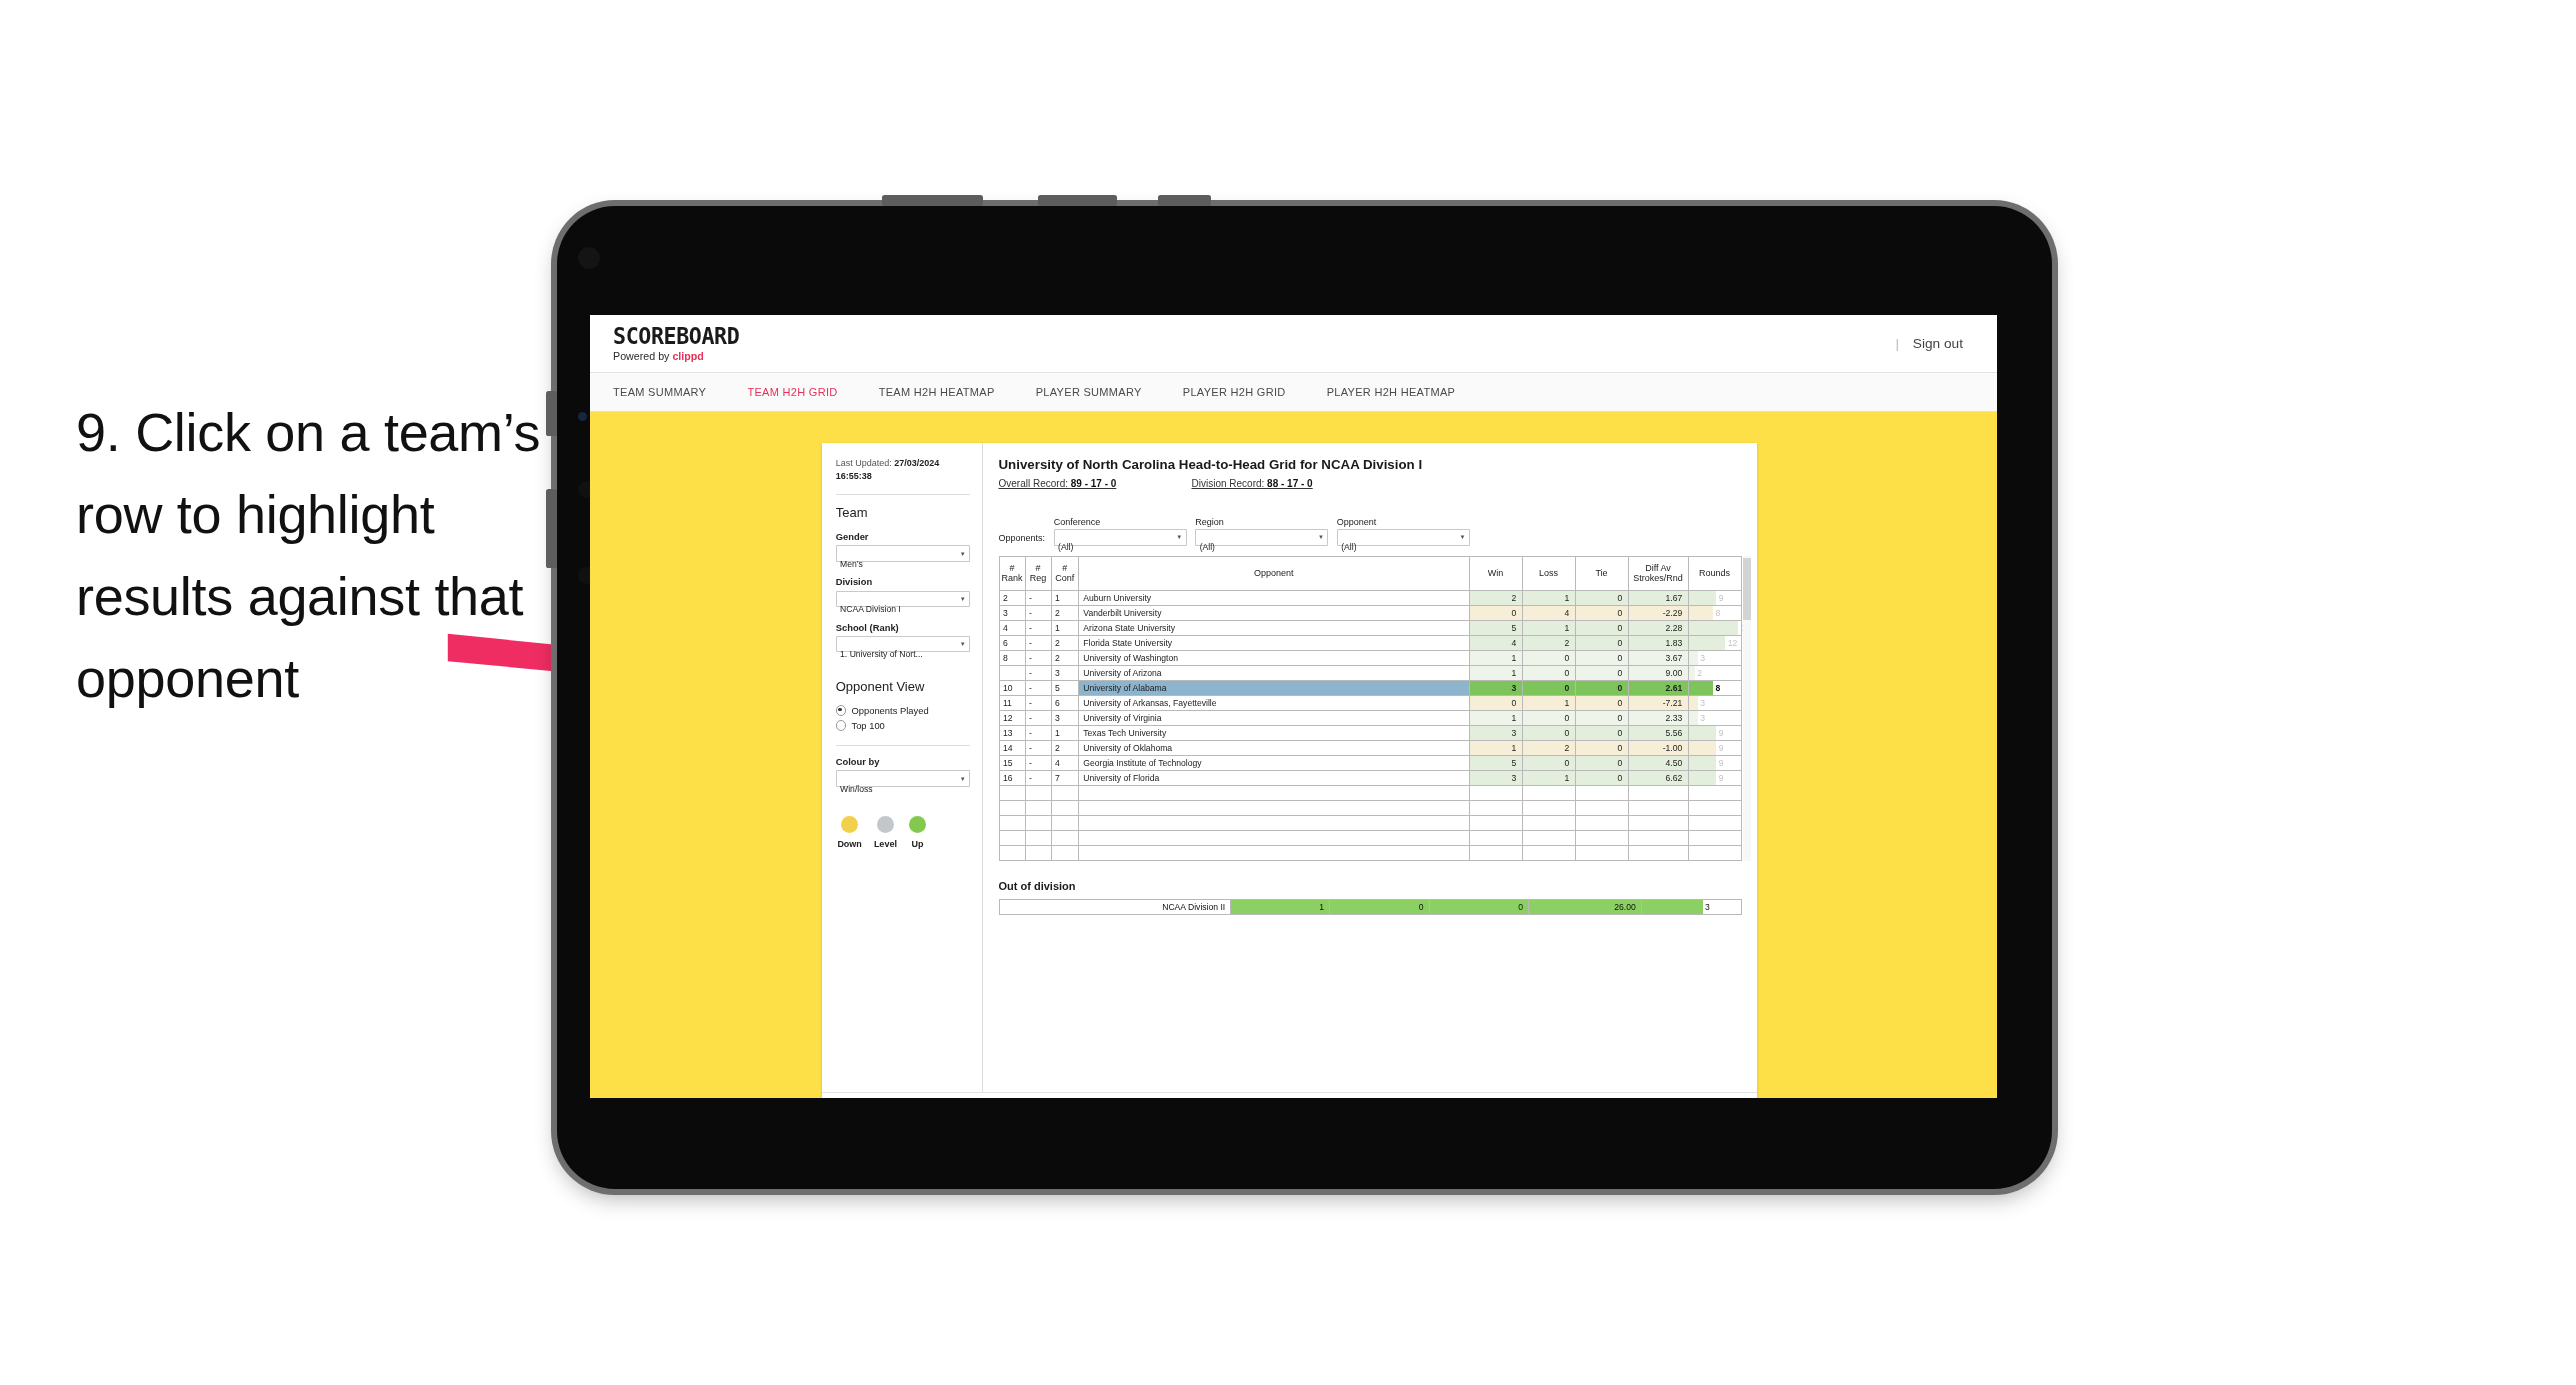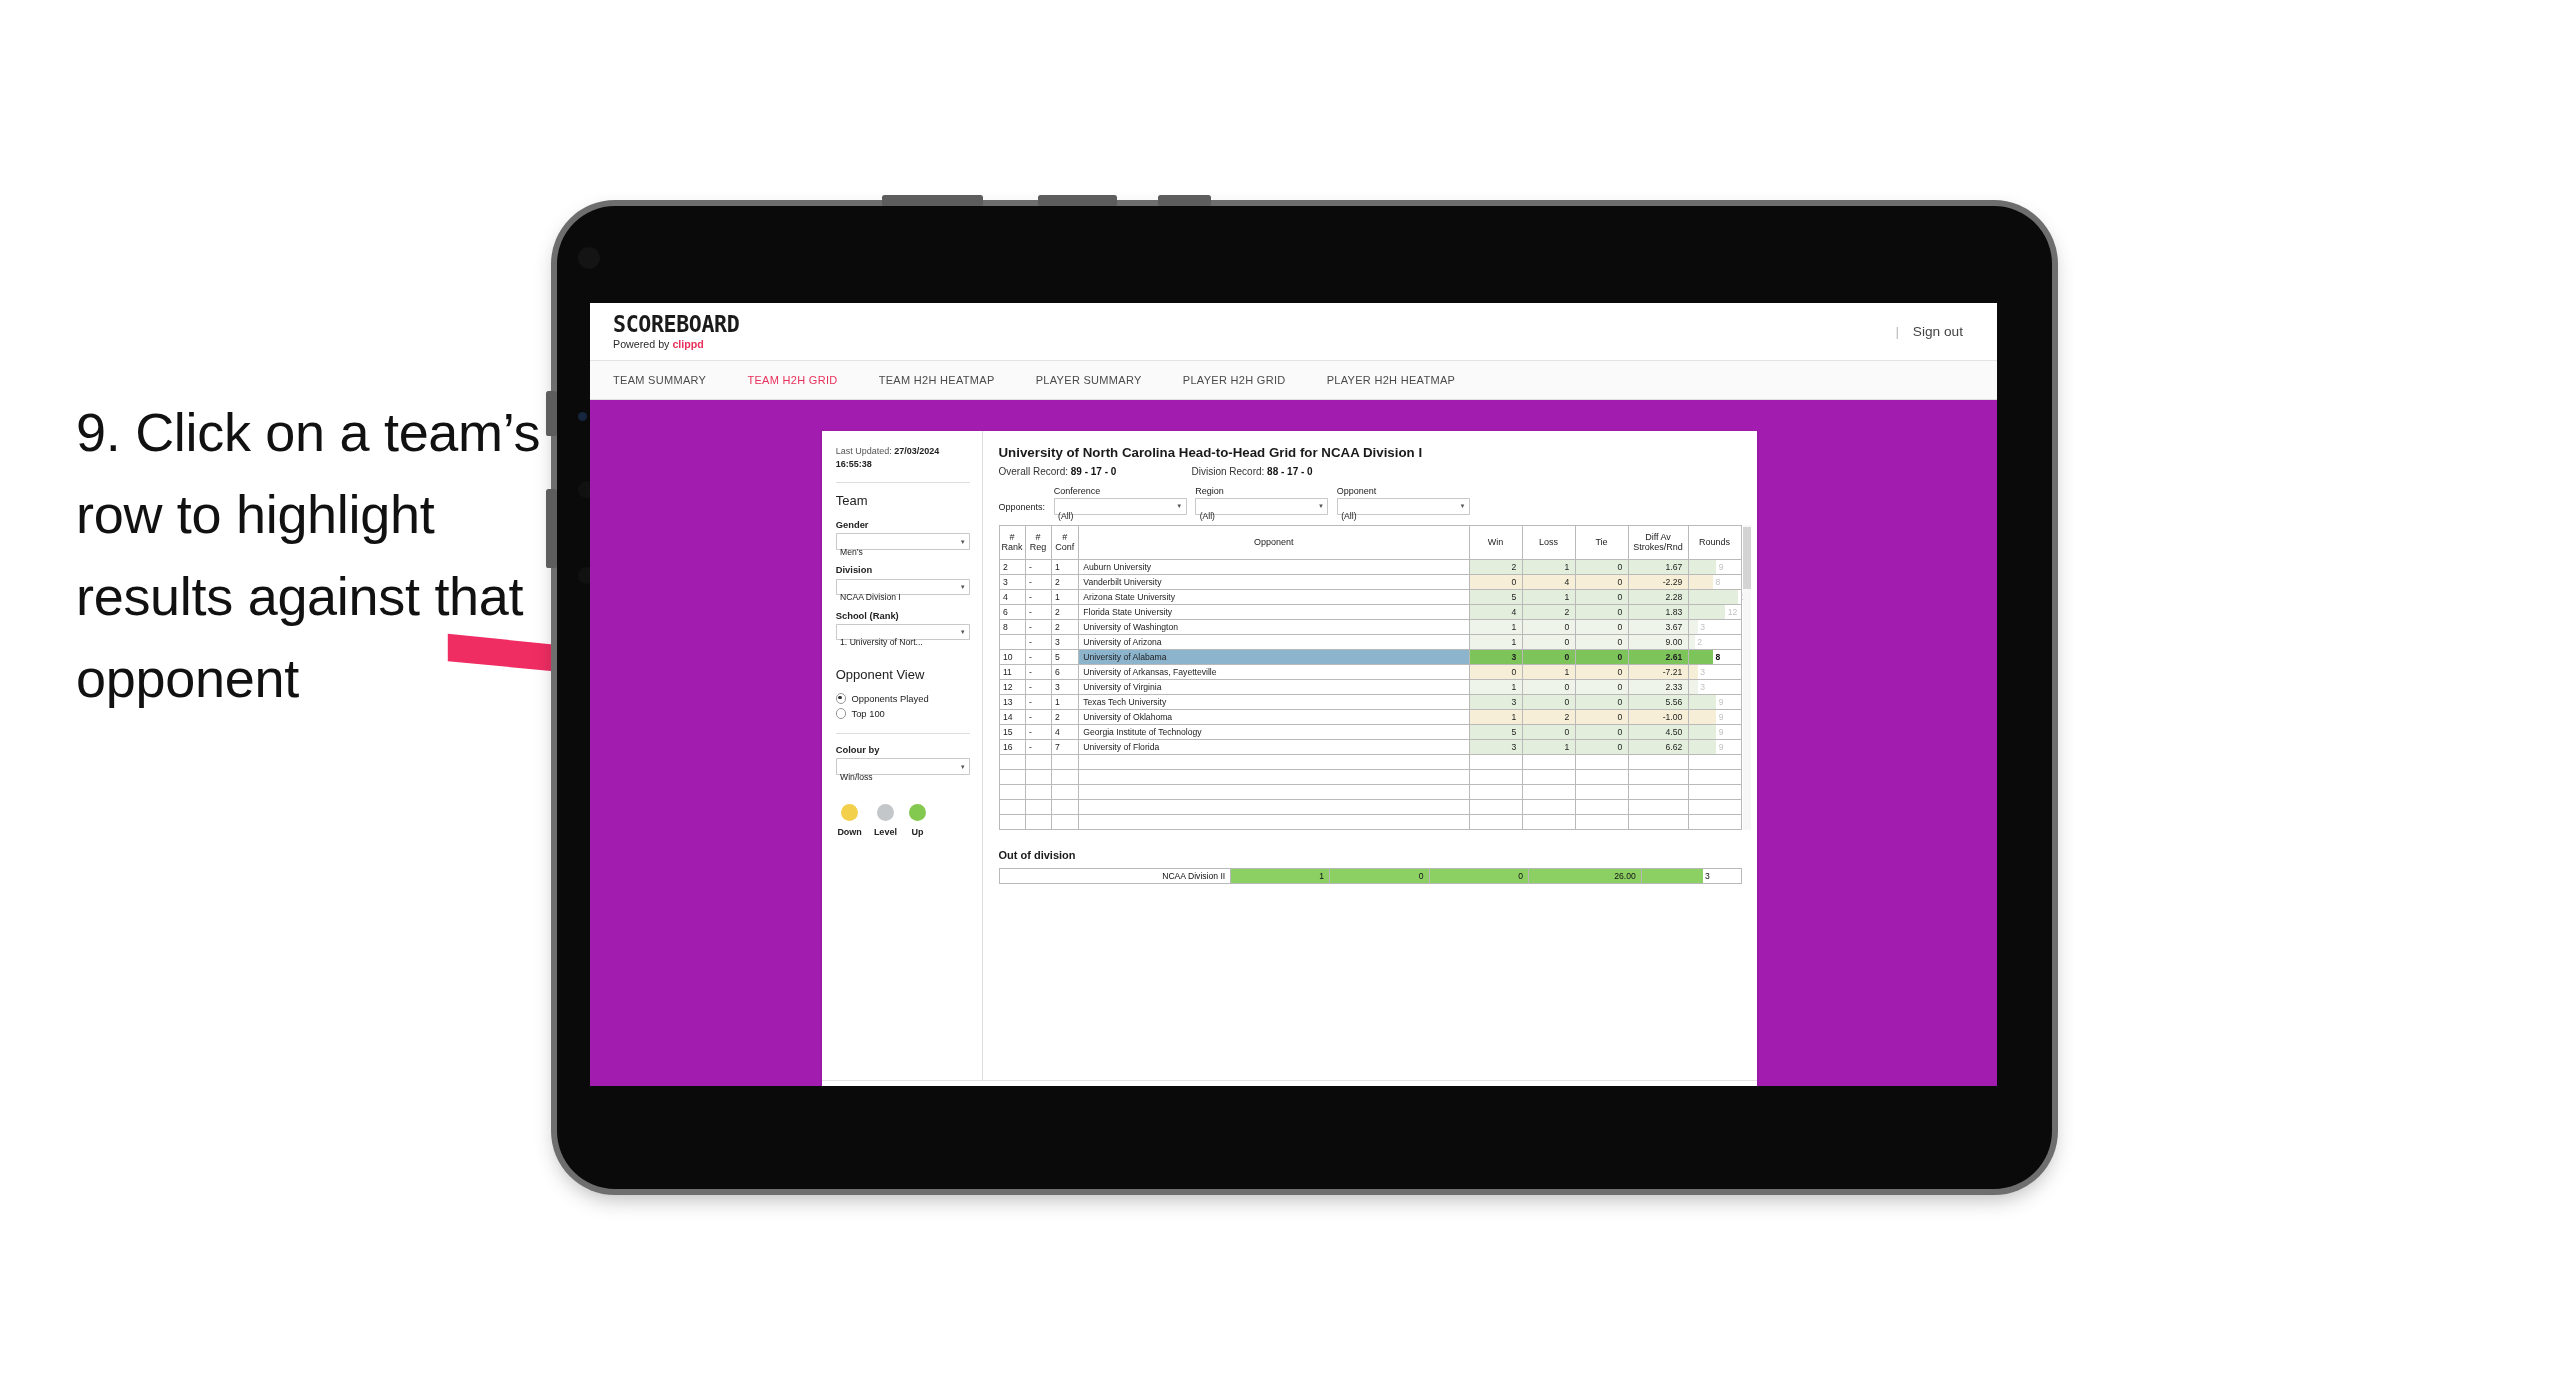--- a/index.html
+++ b/index.html
@@ -32,22 +32,22 @@
 
   
   .cam{position:absolute;left:20.6px;border-radius:50%;background:#111;}
   #cam1{top:41px;width:22px;height:22px;background:#141414;}
   #cam2{top:206px;width:9.4px;height:9.4px;background:#16263f;}
   #cam3{top:275px;width:17px;height:17px;}
   #cam4{top:361px;width:17px;height:17px;}
 
   
   #screen{
-    position:absolute;left:33px;top:97px;width:1407px;height:783px;
-    background:#a21caf;overflow:hidden;
+    position:absolute;left:33px;top:109px;width:1407px;height:783px;
+    background:#fde047;overflow:hidden;
   }
 
   
   #topbar{height:57px;background:#fff;display:flex;align-items:stretch;
           border-bottom:0.9px solid #e3e3e3;}
   .logo-wrap{width:150px;display:flex;flex-direction:column;justify-content:center;
              padding-left:23px;box-sizing:border-box;}
   .logo-main{font-size:23px;font-weight:700;letter-spacing:-0.4px;color:#1a1a1a;
              font-family:"DejaVu Sans Mono",monospace;line-height:1;
              transform:scaleX(0.94);transform-origin:left;}
@@ -105,21 +105,21 @@
          border-radius:50%;background:#333;}
   .legend{display:flex;gap:12px;margin-top:29px;padding-left:1.7px;}
   .legend-item{display:flex;flex-direction:column;align-items:center;gap:6px;}
   .dot{width:17px;height:17px;border-radius:50%;}
   .legend-lbl{font-size:9px;color:#222;font-weight:700;}
 
   
   #main{flex:1;padding:13.7px 15.5px 0 15.5px;box-sizing:border-box;min-width:0;
         display:flex;flex-direction:column;}
   .viz-title{font-size:13.3px;color:#1a1a1a;font-weight:600;margin-bottom:6px;}
-  .records{display:flex;font-size:10px;color:#333;margin-bottom:9px;}
+  .records{display:flex;font-size:10px;color:#333;margin-bottom:28px;text-decoration:underline;}
   .records .rec1{width:193px;}
   .records b{font-weight:700;color:#111;}
   .filters{display:flex;align-items:flex-end;gap:8.6px;margin-bottom:10.3px;}
   .filters .opp-lbl{font-size:9px;color:#222;padding-bottom:2.6px;}
   .filter-col{width:133px;}
   .filter-col .fl{font-size:9px;color:#222;margin-bottom:2.6px;}
 
   
   table.grid{border-collapse:collapse;width:100%;table-layout:fixed;font-size:8.6px;}
   table.grid th,table.grid td{border:0.9px solid #b9b9b9;padding:0;color:#222;}

